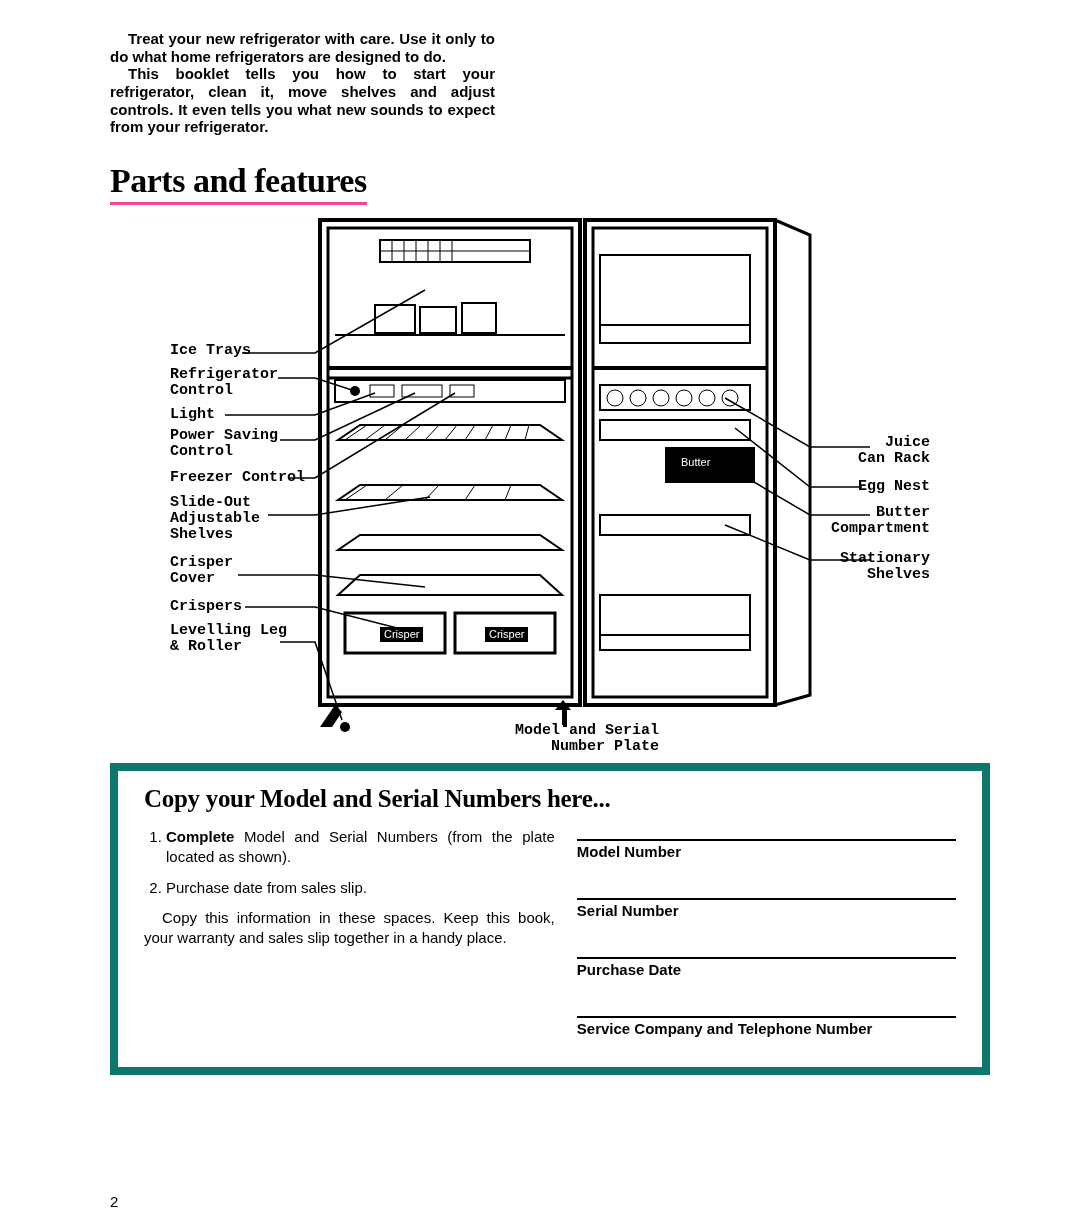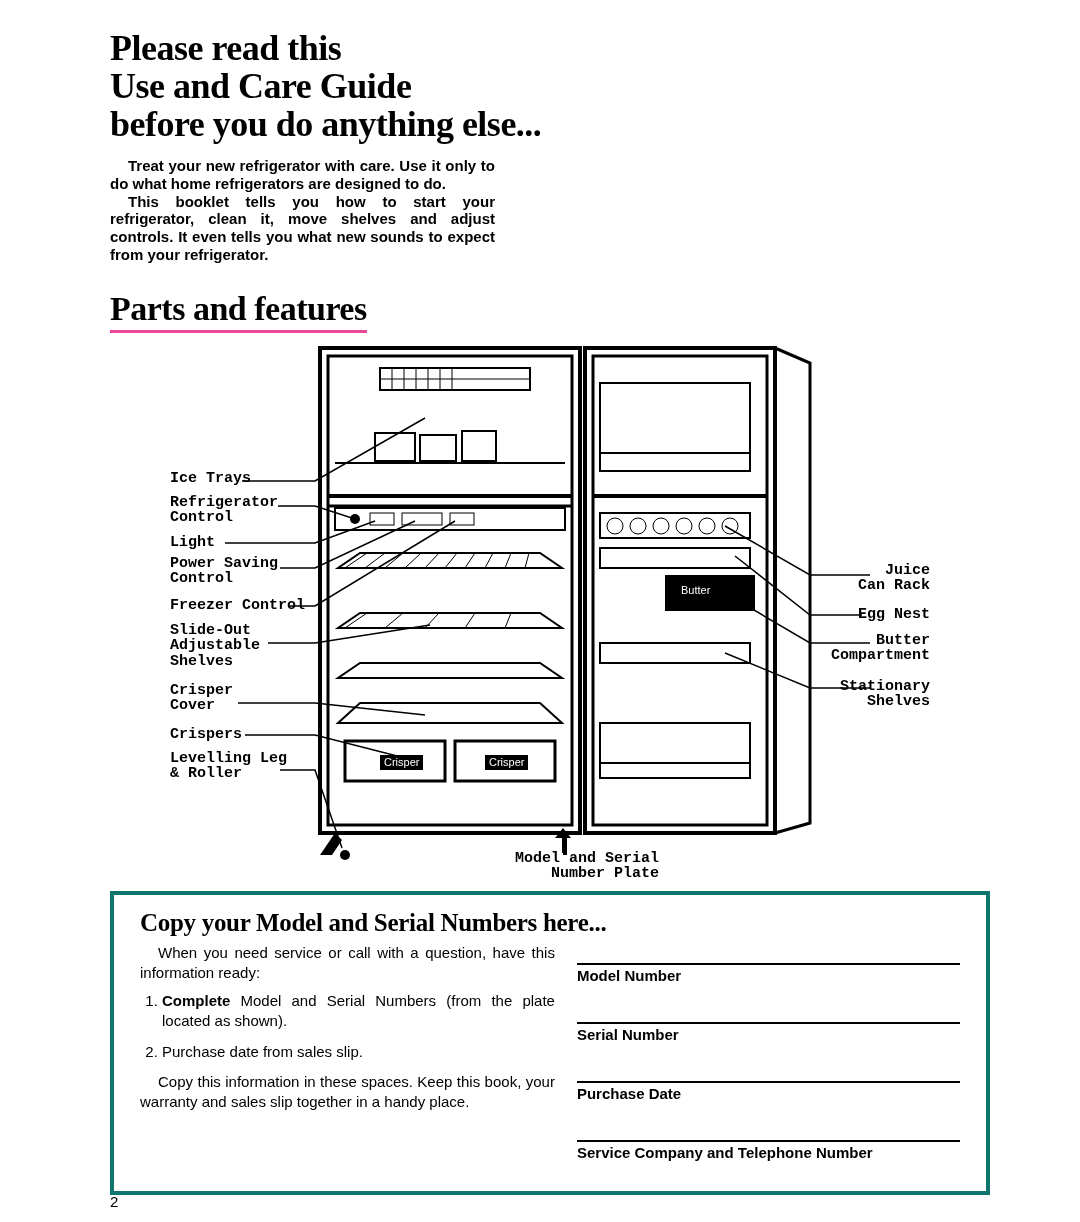--- a/index.html
+++ b/index.html
@@ -76,21 +76,21 @@
   .diagram-inset {
     position:absolute;
     background:#000;
     color:#fff;
     font-size:11px;
     font-weight:400;
     padding:2px 4px;
     line-height:1;
   }
   .info-box {
-    border: 4px solid #0f766e;
+    border: 8px solid #0f766e;
     margin: 8px 0 0 0;
     padding: 14px 26px 30px 26px;
     position: relative;
   }
   .info-title {
     font-family: "Times New Roman", Times, serif;
     font-weight: 700;
     font-size: 25px;
     margin: 0 0 6px 0;
     letter-spacing: -0.3px;
@@ -135,23 +135,20 @@
     font-weight: 400;
     font-size: 15px;
   }
   .bold { font-weight: 700; }
 </style>
 </head>
 <body>
 
 <div class="page">
 
-  <h1 class="title">Please read this
-Use and Care Guide
-before you do anything else...</h1>
 
   <div class="intro-col">
     <p>Treat your new refrigerator with care. Use it only to do what home refrigerators are designed to do.</p>
     <p>This booklet tells you how to start your refrigerator, clean it, move shelves and adjust controls. It even tells you what new sounds to expect from your refrigerator.</p>
   </div>
 
   <h2 class="section-head">Parts and features</h2>
 
   
   <div class="diagram-wrap">
@@ -296,21 +293,20 @@
     <div class="diagram-inset" style="top:240px; left:507px;">Butter</div>
     <div class="diagram-inset" style="top:412px; left:210px;">Crisper</div>
     <div class="diagram-inset" style="top:412px; left:315px;">Crisper</div>
   </div>
 
   
   <div class="info-box">
     <h3 class="info-title">Copy your Model and Serial Numbers here...</h3>
     <div class="info-cols">
       <div class="info-left">
-        <p>When you need service or call with a question, have this information ready:</p>
         <ol>
           <li>
             <span class="bold">Complete</span><span> Model and Serial Numbers (from the plate located as shown).</span>
           </li>
           <li>Purchase date from sales slip.</li>
         </ol>
         <p>Copy this information in these spaces. Keep this book, your warranty and sales slip together in a handy place.</p>
       </div>
       <div class="info-right">
         <div class="fill-line"></div>

